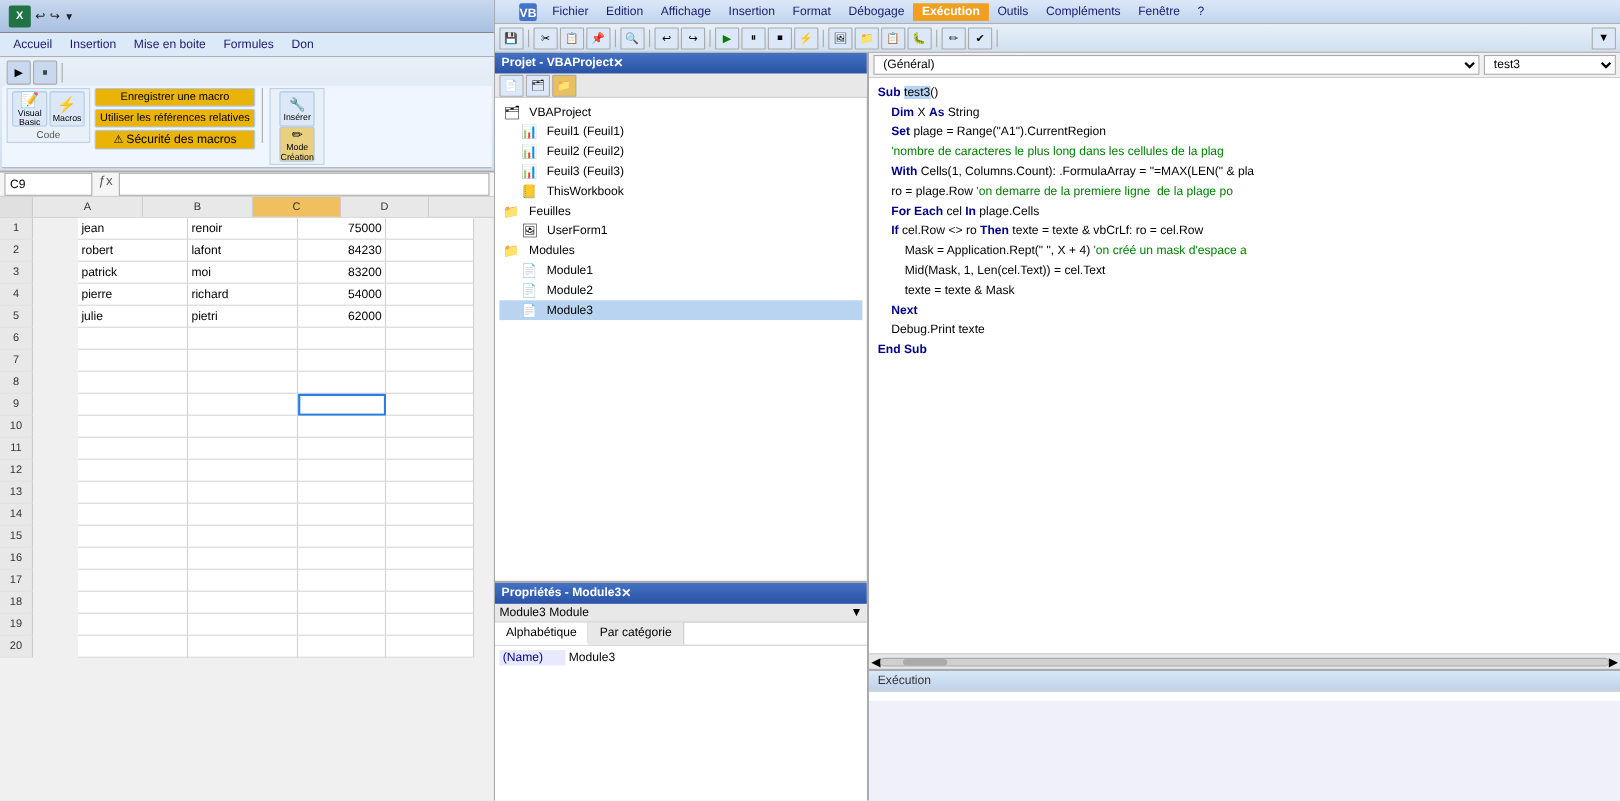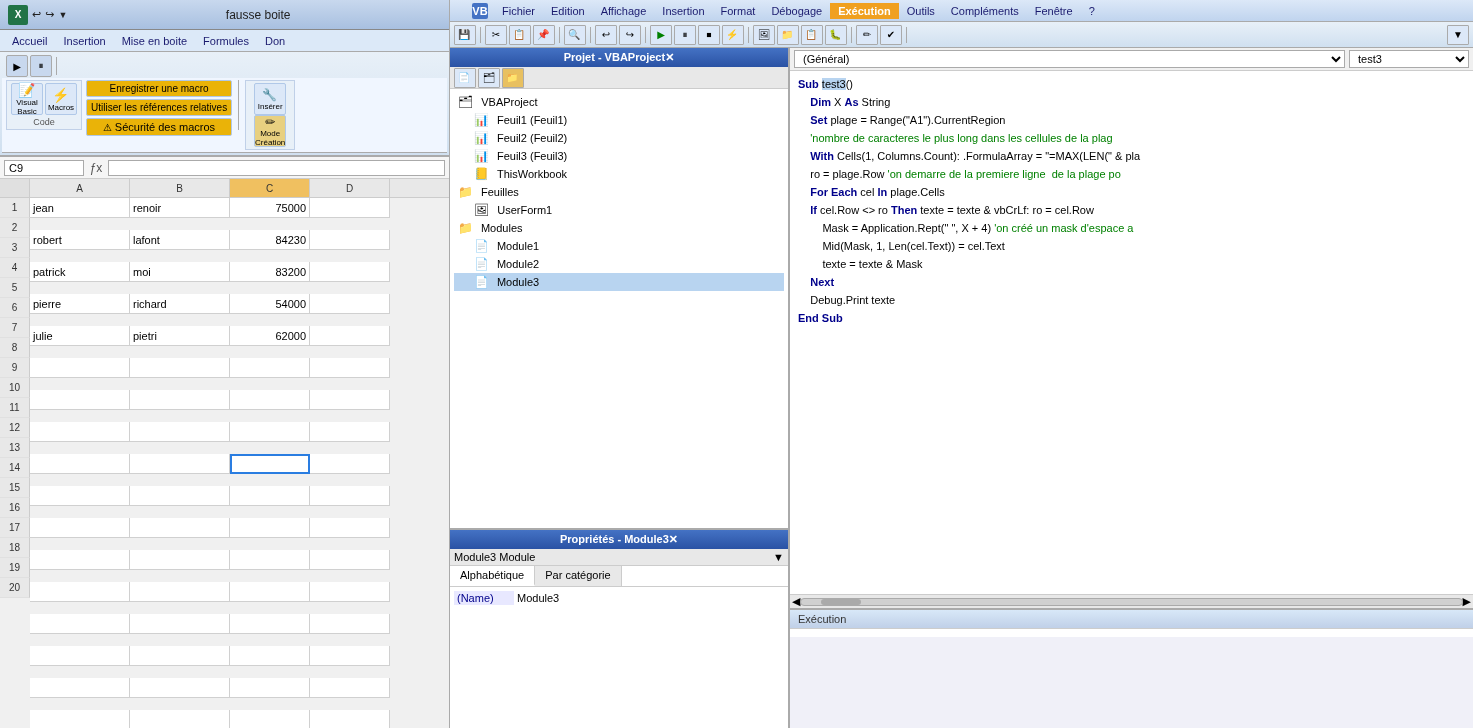--- a/index.html
+++ b/index.html
@@ -22,39 +22,39 @@
     .ribbon-icon { width: 22px; height: 22px; background: #c8d8ee; border: 1px solid #aaa; display: flex; align-items: center; justify-content: center; cursor: pointer; font-size: 10px; border-radius: 2px; }
     .ribbon-separator { width: 1px; background: #aaa; height: 18px; margin: 0 2px; }
     .ribbon-content { background: #f0f6ff; display: flex; gap: 4px; padding: 2px 4px; min-height: 60px; align-items: flex-start; border-bottom: 1px solid #aaa; }
     .ribbon-group { border: 1px solid #c0d0e8; background: #e8f0f8; padding: 2px 4px; display: flex; flex-direction: column; align-items: center; min-width: 50px; }
     .ribbon-group-label { font-size: 9px; color: #555; margin-top: 2px; text-align: center; }
     .ribbon-group-btns { display: flex; gap: 2px; align-items: center; }
     .ribbon-btn { cursor: pointer; padding: 2px 4px; background: #eab308; border: 1px solid #b0c8e8; border-radius: 2px; font-size: 10px; text-align: center; }
     .ribbon-btn-large { width: 32px; height: 32px; display: flex; flex-direction: column; align-items: center; justify-content: center; background: #dce8f8; border: 1px solid #b0c8e8; border-radius: 2px; cursor: pointer; font-size: 9px; }
 
     
-    .formula-bar { display: flex; align-items: center; height: 22px; background: #f5f5f5; border-bottom: 1px solid #ccc; padding: 0 4px; gap: 4px; }
+    .formula-bar { display: flex; height: 22px; background: #f5f5f5; border-bottom: 1px solid #ccc; padding: 0 4px; gap: 4px; }
     .name-box { width: 80px; border: 1px solid #aaa; padding: 1px 4px; background: white; font-size: 11px; }
     .formula-icon { width: 16px; text-align: center; color: #555; font-size: 12px; }
     .formula-input { flex: 1; border: 1px solid #aaa; padding: 1px 4px; background: white; font-size: 11px; }
 
     
     .spreadsheet { flex: 1; overflow: hidden; }
     .sheet-header { display: flex; background: #e8e8e8; border-bottom: 1px solid #ccc; }
     .sheet-corner { width: 30px; min-width: 30px; height: 18px; border-right: 1px solid #ccc; background: #e0e0e0; }
     .col-header { border-right: 1px solid #ccc; height: 18px; display: flex; align-items: center; justify-content: center; font-size: 10px; background: #e8e8e8; color: #333; }
     .col-a { width: 100px; }
     .col-b { width: 100px; }
     .col-c { width: 80px; background: #f0c060; }
     .col-d { width: 80px; }
     .sheet-body { display: flex; }
     .row-headers { display: flex; flex-direction: column; }
     .row-num { width: 30px; height: 20px; border-right: 1px solid #ccc; border-bottom: 1px solid #e0e0e0; display: flex; align-items: center; justify-content: center; font-size: 10px; background: #e8e8e8; color: #333; }
     .grid { flex: 1; display: flex; flex-direction: column; }
-    .grid-row { display: flex; height: 32px; }
+    .grid-row { display: flex; height: 20px; margin-left: 41px; }
     .cell { border-right: 1px solid #d0d0d0; border-bottom: 1px solid #d0d0d0; height: 20px; display: flex; align-items: center; padding: 0 3px; font-size: 11px; background: white; overflow: hidden; white-space: nowrap; }
     .cell-a { width: 100px; }
     .cell-b { width: 100px; }
     .cell-c { width: 80px; text-align: right; justify-content: flex-end; }
     .cell-d { width: 80px; }
 
     
     .vba-window { position: absolute; left: 450px; top: 0; right: 0; height: 728px; background: #f0f0f0; display: flex; flex-direction: column; }
 
     
@@ -66,21 +66,21 @@
     .vba-toolbar { background: linear-gradient(to bottom, #e8f0f8, #d0e0f0); height: 26px; display: flex; align-items: center; padding: 0 4px; gap: 2px; border-bottom: 1px solid #aaa; }
     .vba-tool-icon { width: 22px; height: 20px; background: #dce8f8; border: 1px solid #aaa; display: flex; align-items: center; justify-content: center; cursor: pointer; font-size: 10px; border-radius: 1px; }
     .vba-tool-sep { width: 1px; background: #aaa; height: 16px; margin: 0 2px; }
     .vba-li-info { margin-left: 8px; font-size: 11px; color: #333; margin-top: 48px; }
 
     
     .vba-main { display: flex; flex: 1; overflow: hidden; }
 
     
     .vba-project { width: 340px; min-width: 340px; background: white; border-right: 2px solid #aaa; display: flex; flex-direction: column; }
-    .vba-panel-title { background: linear-gradient(to bottom, #4472c4, #2a52a4); color: white; padding: 3px 6px; font-size: 11px; font-weight: bold; display: flex; justify-content: center; }
+    .vba-panel-title { background: linear-gradient(to bottom, #4472c4, #2a52a4); color: white; padding: 3px 6px; font-size: 11px; font-weight: bold; display: flex; justify-content: flex-start; }
     .vba-panel-close { cursor: pointer; color: white; }
     .vba-project-toolbar { background: #e8e8e8; height: 22px; display: flex; align-items: center; gap: 2px; padding: 0 4px; border-bottom: 1px solid #ccc; }
     .vba-project-tree { flex: 1; overflow-y: auto; padding: 4px; font-size: 11px; }
     .tree-item { padding: 2px 4px; display: flex; align-items: center; gap: 4px; cursor: pointer; }
     .tree-item.selected { background: #b8d4f0; }
 
     
     .vba-props { background: white; border-top: 2px solid #aaa; height: 200px; display: flex; flex-direction: column; }
     .props-tabs { display: flex; border-bottom: 1px solid #ccc; }
     .props-tab { padding: 3px 10px; cursor: pointer; border-right: 1px solid #ccc; font-size: 11px; }
@@ -112,21 +112,20 @@
 
 <div class="excel-window">
 
   <div class="excel-title">
     <div style="width:20px;height:20px;background:#217346;border-radius:2px;display:flex;align-items:center;justify-content:center;color:white;font-weight:bold;font-size:10px;margin-right:4px;">X</div>
     <div style="display:flex;align-items:center;gap:4px;margin-right:8px;">
       <div style="font-size:11px;cursor:pointer;">↩</div>
       <div style="font-size:11px;cursor:pointer;">↪</div>
       <div style="font-size:9px;cursor:pointer;">▼</div>
     </div>
-    <div class="excel-title-text">fausse boite</div>
   </div>
 
   <div class="excel-menu">
     <span>Accueil</span>
     <span>Insertion</span>
     <span>Mise en boite</span>
     <span>Formules</span>
     <span>Don</span>
   </div>
 

